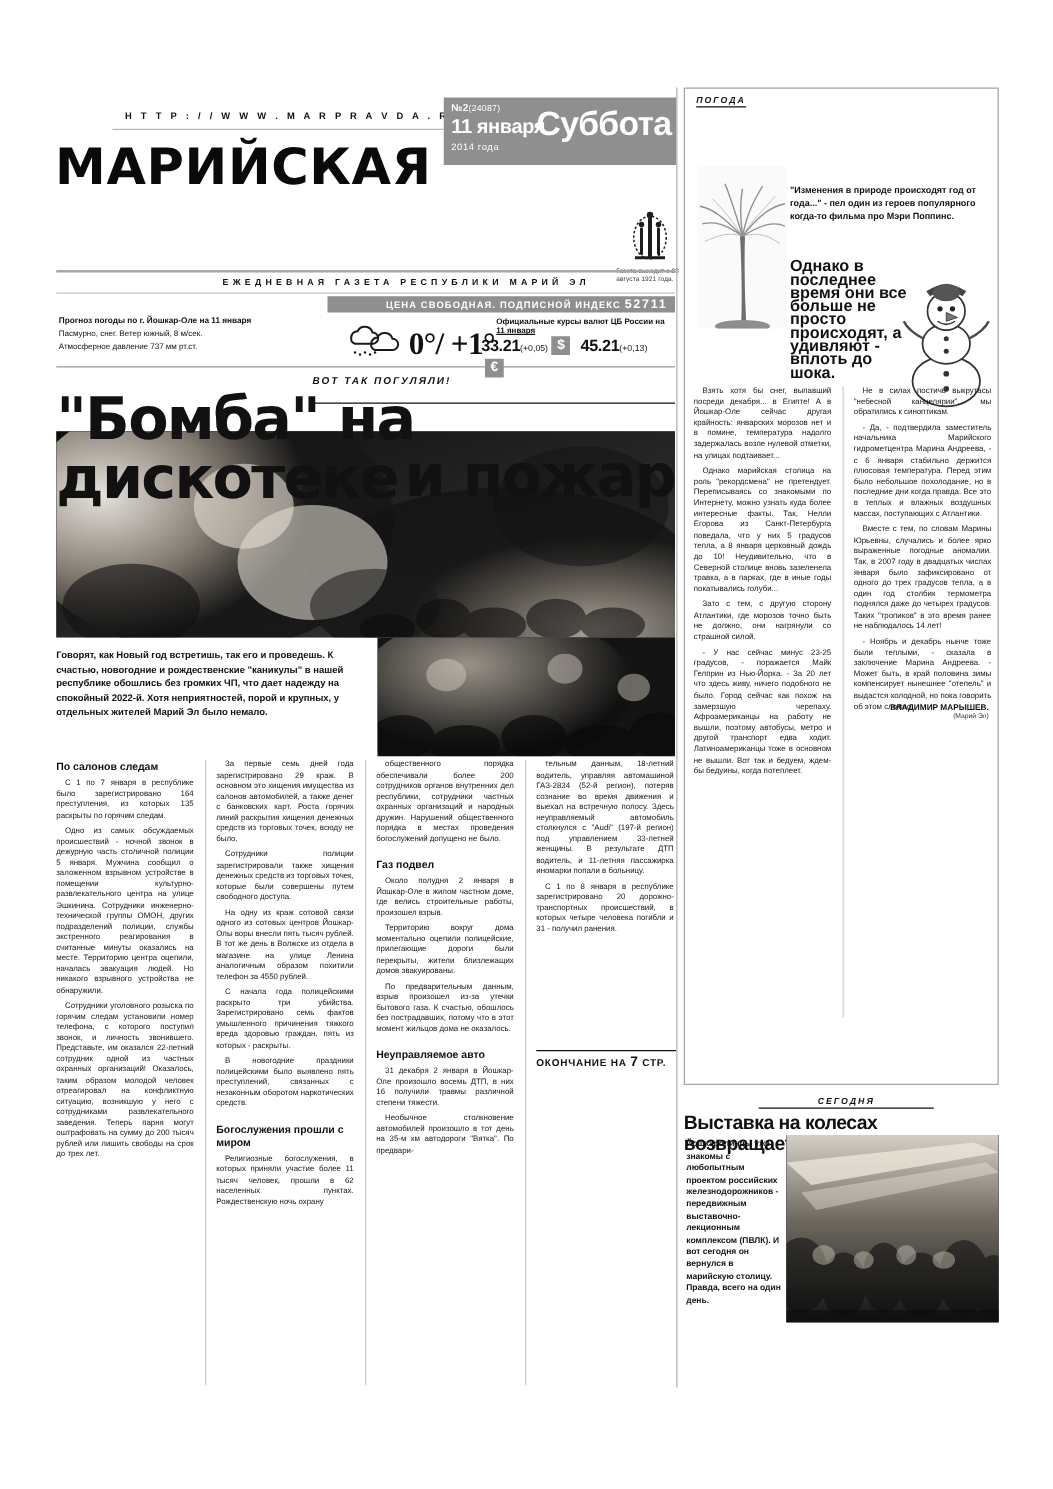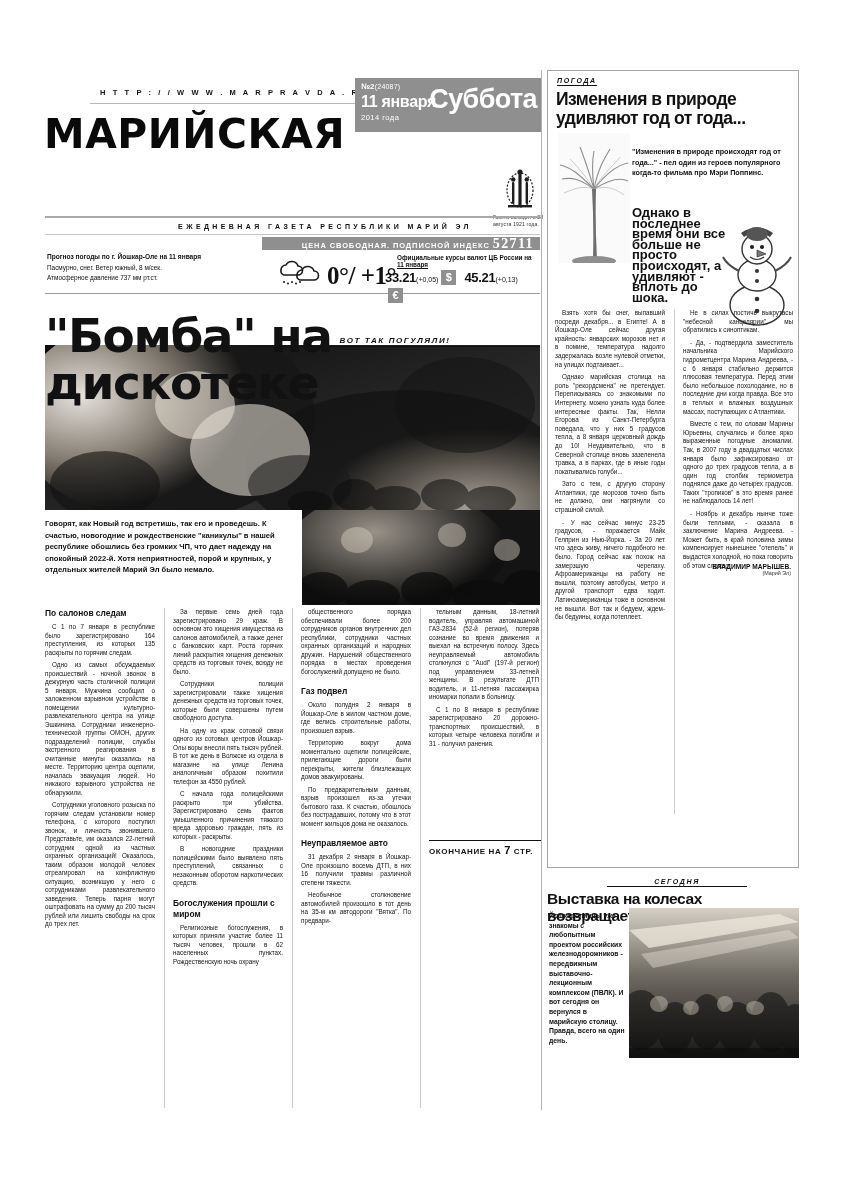--- a/index.html
+++ b/index.html
@@ -62,21 +62,21 @@
     font-size:7px; font-weight:bold; letter-spacing:3.4px;
     text-align:center; color:#111;
   }
   .tag-rule-a { position:absolute; left:45px; top:216px; width:495px; height:2px; background:#a8a8a8; }
   .tag-rule-b { position:absolute; left:45px; top:234px; width:495px; height:1px; background:#c4c4c4; }
   .price-bar {
     position:absolute; left:262px; top:237px; width:278px; height:13px;
     background:#8f8f8f; color:#fff; text-align:right; padding-right:6px;
     font-size:7.5px; font-weight:bold; letter-spacing:.9px; line-height:13px;
   }
-  .price-bar .idx { font-size:14px; letter-spacing:1.4px;font-family:Liberation Serif, serif; }
+  .price-bar .idx { font-size:10px; letter-spacing:1.4px; }
 
   
   .strip { position:absolute; left:45px; top:252px; width:495px; height:42px; border-bottom:1px solid #9a9a9a; }
   .wx-title { position:absolute; left:2px; top:1px; font-size:6.6px; font-weight:bold; }
   .wx-line1 { position:absolute; left:2px; top:12px; font-size:6.4px; }
   .wx-line2 { position:absolute; left:2px; top:22px; font-size:6.4px; }
   .wx-icon { position:absolute; left:228px; top:5px; width:52px; height:30px; }
   .wx-temp { position:absolute; left:282px; top:10px; font-size:25px; font-weight:bold; letter-spacing:-.5px;font-family:Liberation Serif, serif; }
   .cur-title { position:absolute; left:352px; top:2px; font-size:6.4px; font-weight:bold; }
   .cur-title u { text-decoration:underline; }
@@ -85,22 +85,22 @@
   .cur-delta { font-size:7px; }
   .cur-badge {
     display:inline-block; width:15px; height:15px; background:#8f8f8f; color:#fff;
     text-align:center; line-height:15px; font-size:11px; font-weight:bold;
     vertical-align:middle; margin:0 8px 0 3px;
   }
 
   
   .kicker {
     position:absolute; left:250px; top:300px; width:290px;
-    text-align:center; font-size:8px; font-weight:bold; font-style:italic;
-    letter-spacing:1.6px; border-bottom:1.5px solid #111; padding-bottom:1px;margin-top:36px;
+    text-align:left; font-size:8px; font-weight:bold; font-style:italic;
+    letter-spacing:1.6px; border-bottom:1.5px solid #111; padding-bottom:13px;
   }
   .head-line {
     position:absolute; font-weight:bold; font-family:"DejaVu Sans", sans-serif;
     letter-spacing:-1.4px; line-height:1;
   }
   .head1 { left:45px; top:312px; width:495px; font-size:47px; text-align:left; }
   .head2 { left:45px; top:358px; width:495px; font-size:47px; text-align:right; }
   .head3 { left:45px; top:404px; width:495px; font-size:47px; text-align:right; color:#fff;
            text-shadow: 0 0 2px rgba(0,0,0,.35); }
 
@@ -342,20 +342,21 @@
       <g fill="#d8d0c2" opacity=".45">
         <ellipse cx="55" cy="30" rx="16" ry="13"></ellipse>
         <ellipse cx="150" cy="25" rx="14" ry="12"></ellipse>
         <ellipse cx="205" cy="40" rx="13" ry="11"></ellipse>
       </g>
     </svg>
   </div>
 
   <div class="kicker">ВОТ ТАК ПОГУЛЯЛИ!</div>
   <div class="head-line head1">"Бомба" на дискотеке</div>
+  <div class="head-line head2">и пожар</div>
 
   <div class="lead">Говорят, как Новый год встретишь, так его и проведешь. К счастью, новогодние и рождественские "каникулы" в нашей республике обошлись без громких ЧП, что дает надежду на спокойный 2022-й. Хотя неприятностей, порой и крупных, у отдельных жителей Марий Эл было немало.</div>
 
   <div class="cols">
     <div class="vrule" style="left:119px"></div>
     <div class="vrule" style="left:247px"></div>
     <div class="vrule" style="left:375px"></div>
 
     <div class="col c1">
       <div class="sub-head">По салонов следам</div>
@@ -395,21 +396,20 @@
       <span>ОКОНЧАНИЕ НА</span>
       <span class="big">7</span>
       <span>СТР.</span>
     </div>
   </div>
 
   <div class="outer-rule-l"></div>
 
   <div class="side">
     <div class="side-kicker">ПОГОДА</div>
-    <div class="side-title">Изменения в природе удивляют год от года...</div>
 
     <div class="palm">
       <svg width="72" height="130" viewBox="0 0 72 130">
         <rect width="72" height="130" fill="#fafafa"></rect>
         <g stroke="#7b7b7b" stroke-width="1.1" fill="none" opacity=".85">
           <path d="M36 56 C20 40 12 34 2 32"></path>
           <path d="M36 56 C22 46 14 44 4 46"></path>
           <path d="M36 56 C50 38 60 32 70 30"></path>
           <path d="M36 56 C52 46 62 44 70 48"></path>
           <path d="M36 56 C30 36 26 24 22 14"></path>

